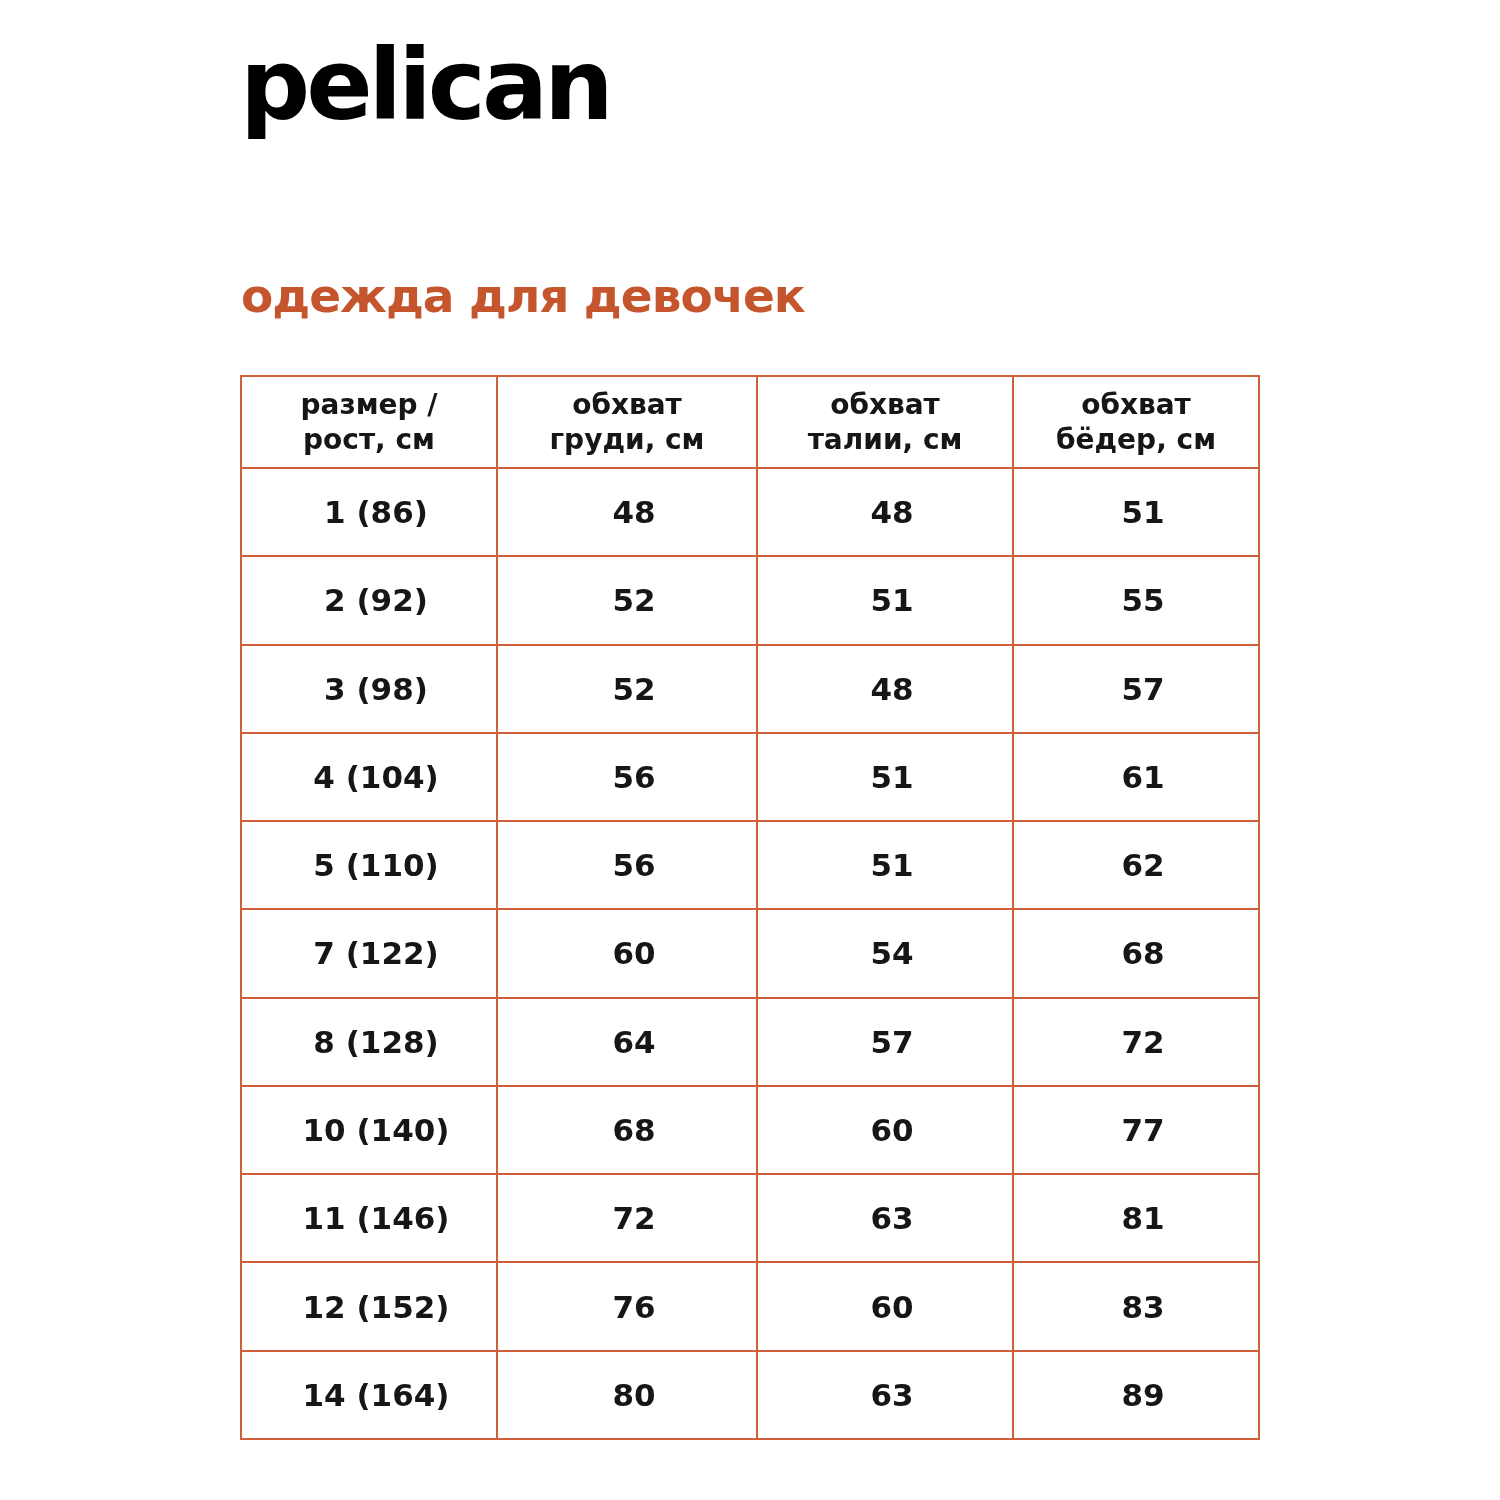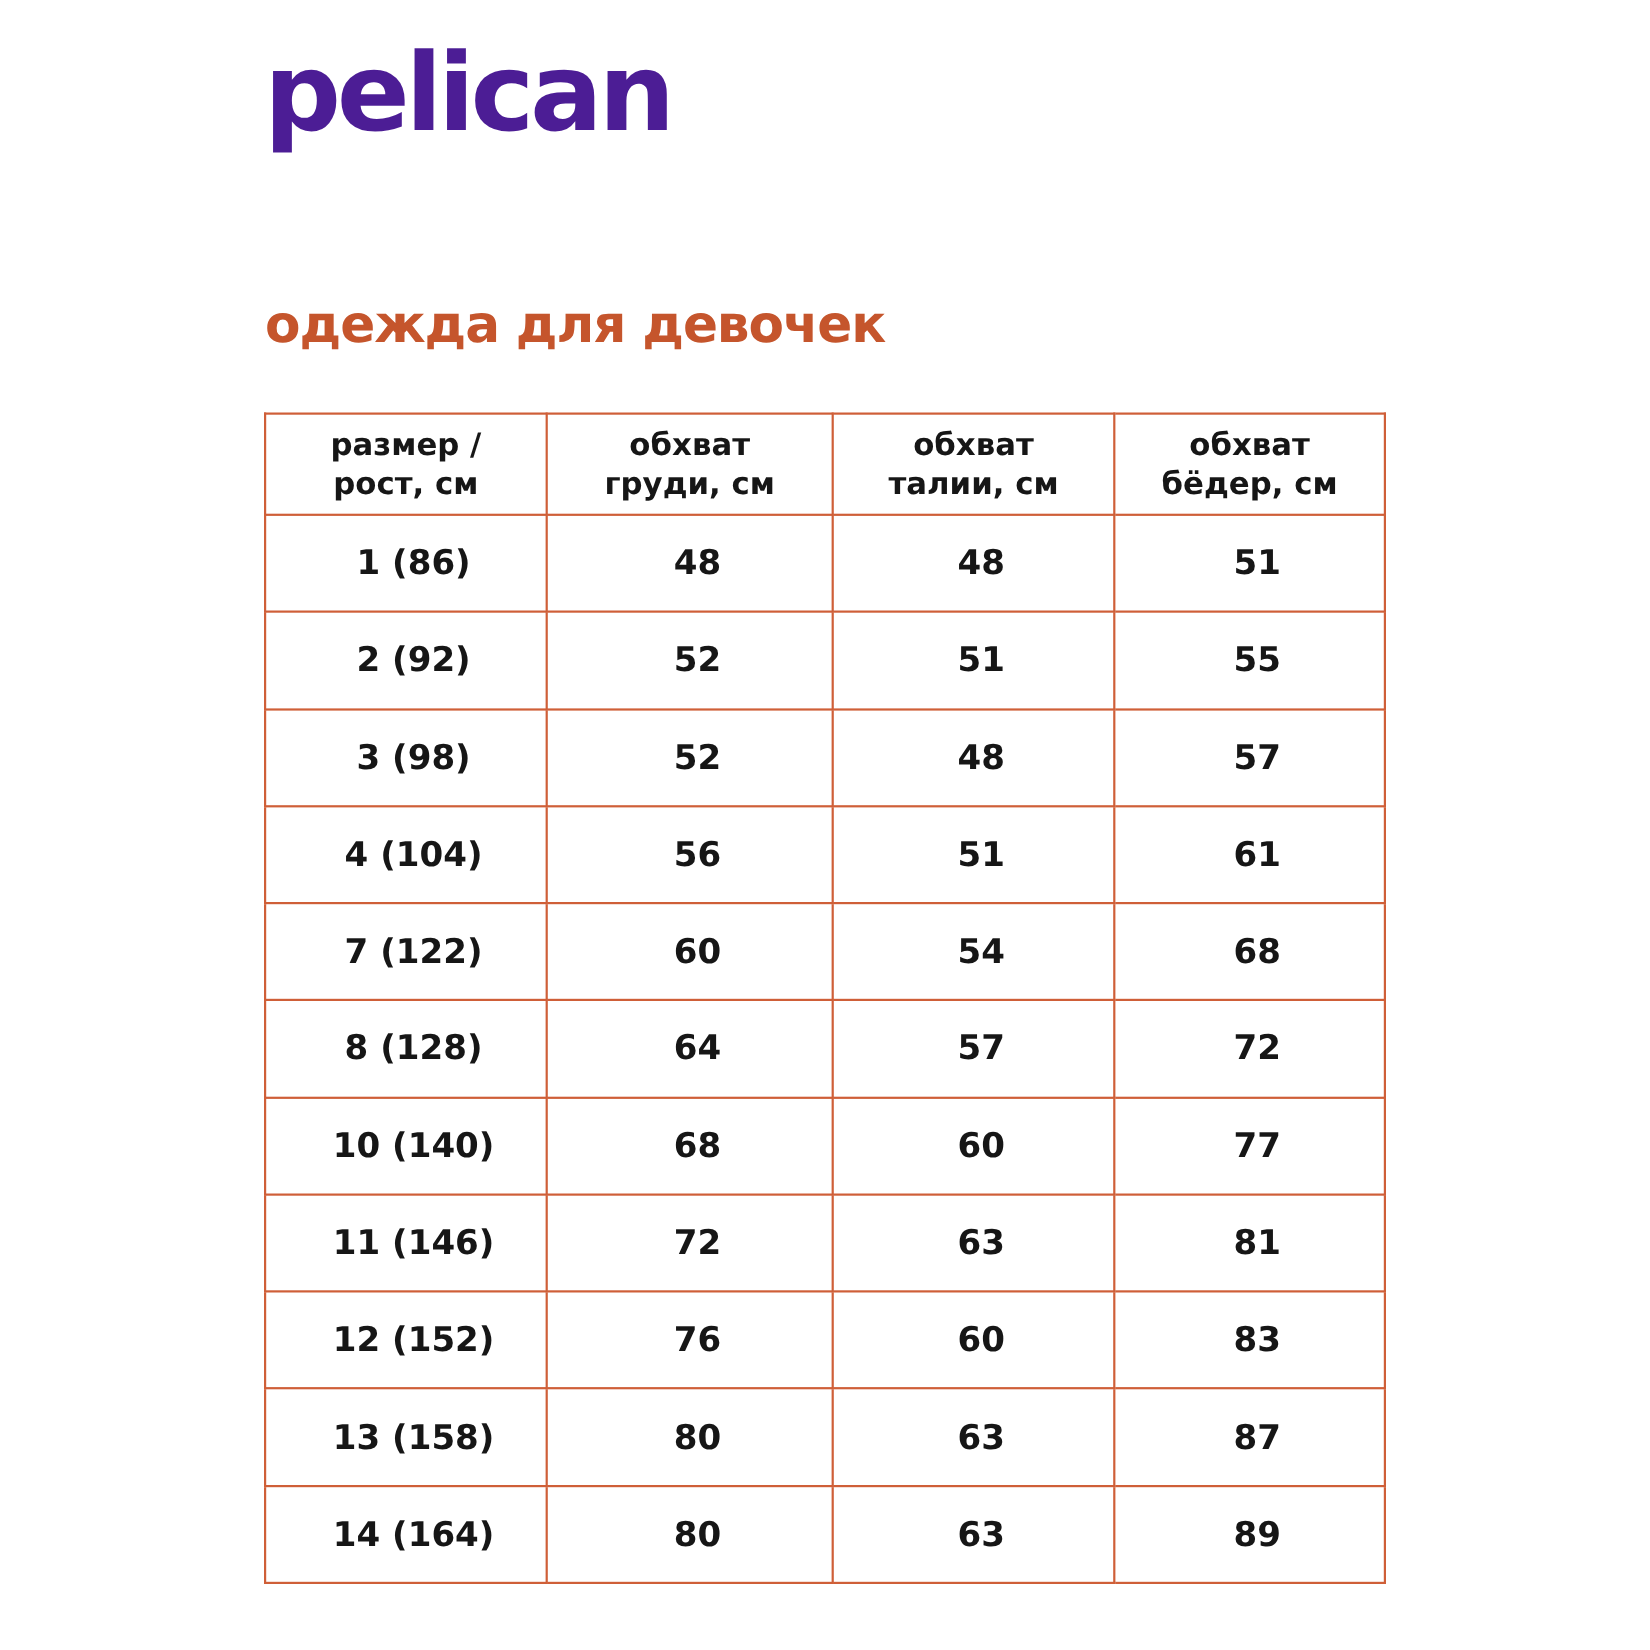--- a/index.html
+++ b/index.html
@@ -8,21 +8,21 @@
     background: #ffffff;
     font-family: "DejaVu Sans", "Liberation Sans", sans-serif;
   }
   body { position: relative; overflow: hidden; }
 
   .logo {
     position: absolute;
     left: 240px; top: 32px;
     font-size: 98px;
     font-weight: bold;
-    color: #4c1d95;
+    color: #000000;
     letter-spacing: -4px;
     line-height: 1.1;
   }
 
   .page-title {
     position: absolute;
     left: 241px; top: 268px;
     font-size: 47px;
     font-weight: bold;
     color: #c5552c;
@@ -101,20 +101,26 @@
     <td>48</td>
     <td>57</td>
   </tr>
       <tr>
     <td>4 (104)</td>
     <td>56</td>
     <td>51</td>
     <td>61</td>
   </tr>
       <tr>
+    <td>5 (110)</td>
+    <td>56</td>
+    <td>51</td>
+    <td>62</td>
+  </tr>
+      <tr>
     <td>7 (122)</td>
     <td>60</td>
     <td>54</td>
     <td>68</td>
   </tr>
       <tr>
     <td>8 (128)</td>
     <td>64</td>
     <td>57</td>
     <td>72</td>
@@ -131,25 +137,19 @@
     <td>63</td>
     <td>81</td>
   </tr>
       <tr>
     <td>12 (152)</td>
     <td>76</td>
     <td>60</td>
     <td>83</td>
   </tr>
       <tr>
-    <td>13 (158)</td>
-    <td>80</td>
-    <td>63</td>
-    <td>87</td>
-  </tr>
-      <tr>
     <td>14 (164)</td>
     <td>80</td>
     <td>63</td>
     <td>89</td>
   </tr>
     </tbody>
 </table>
 
 </body></html>

